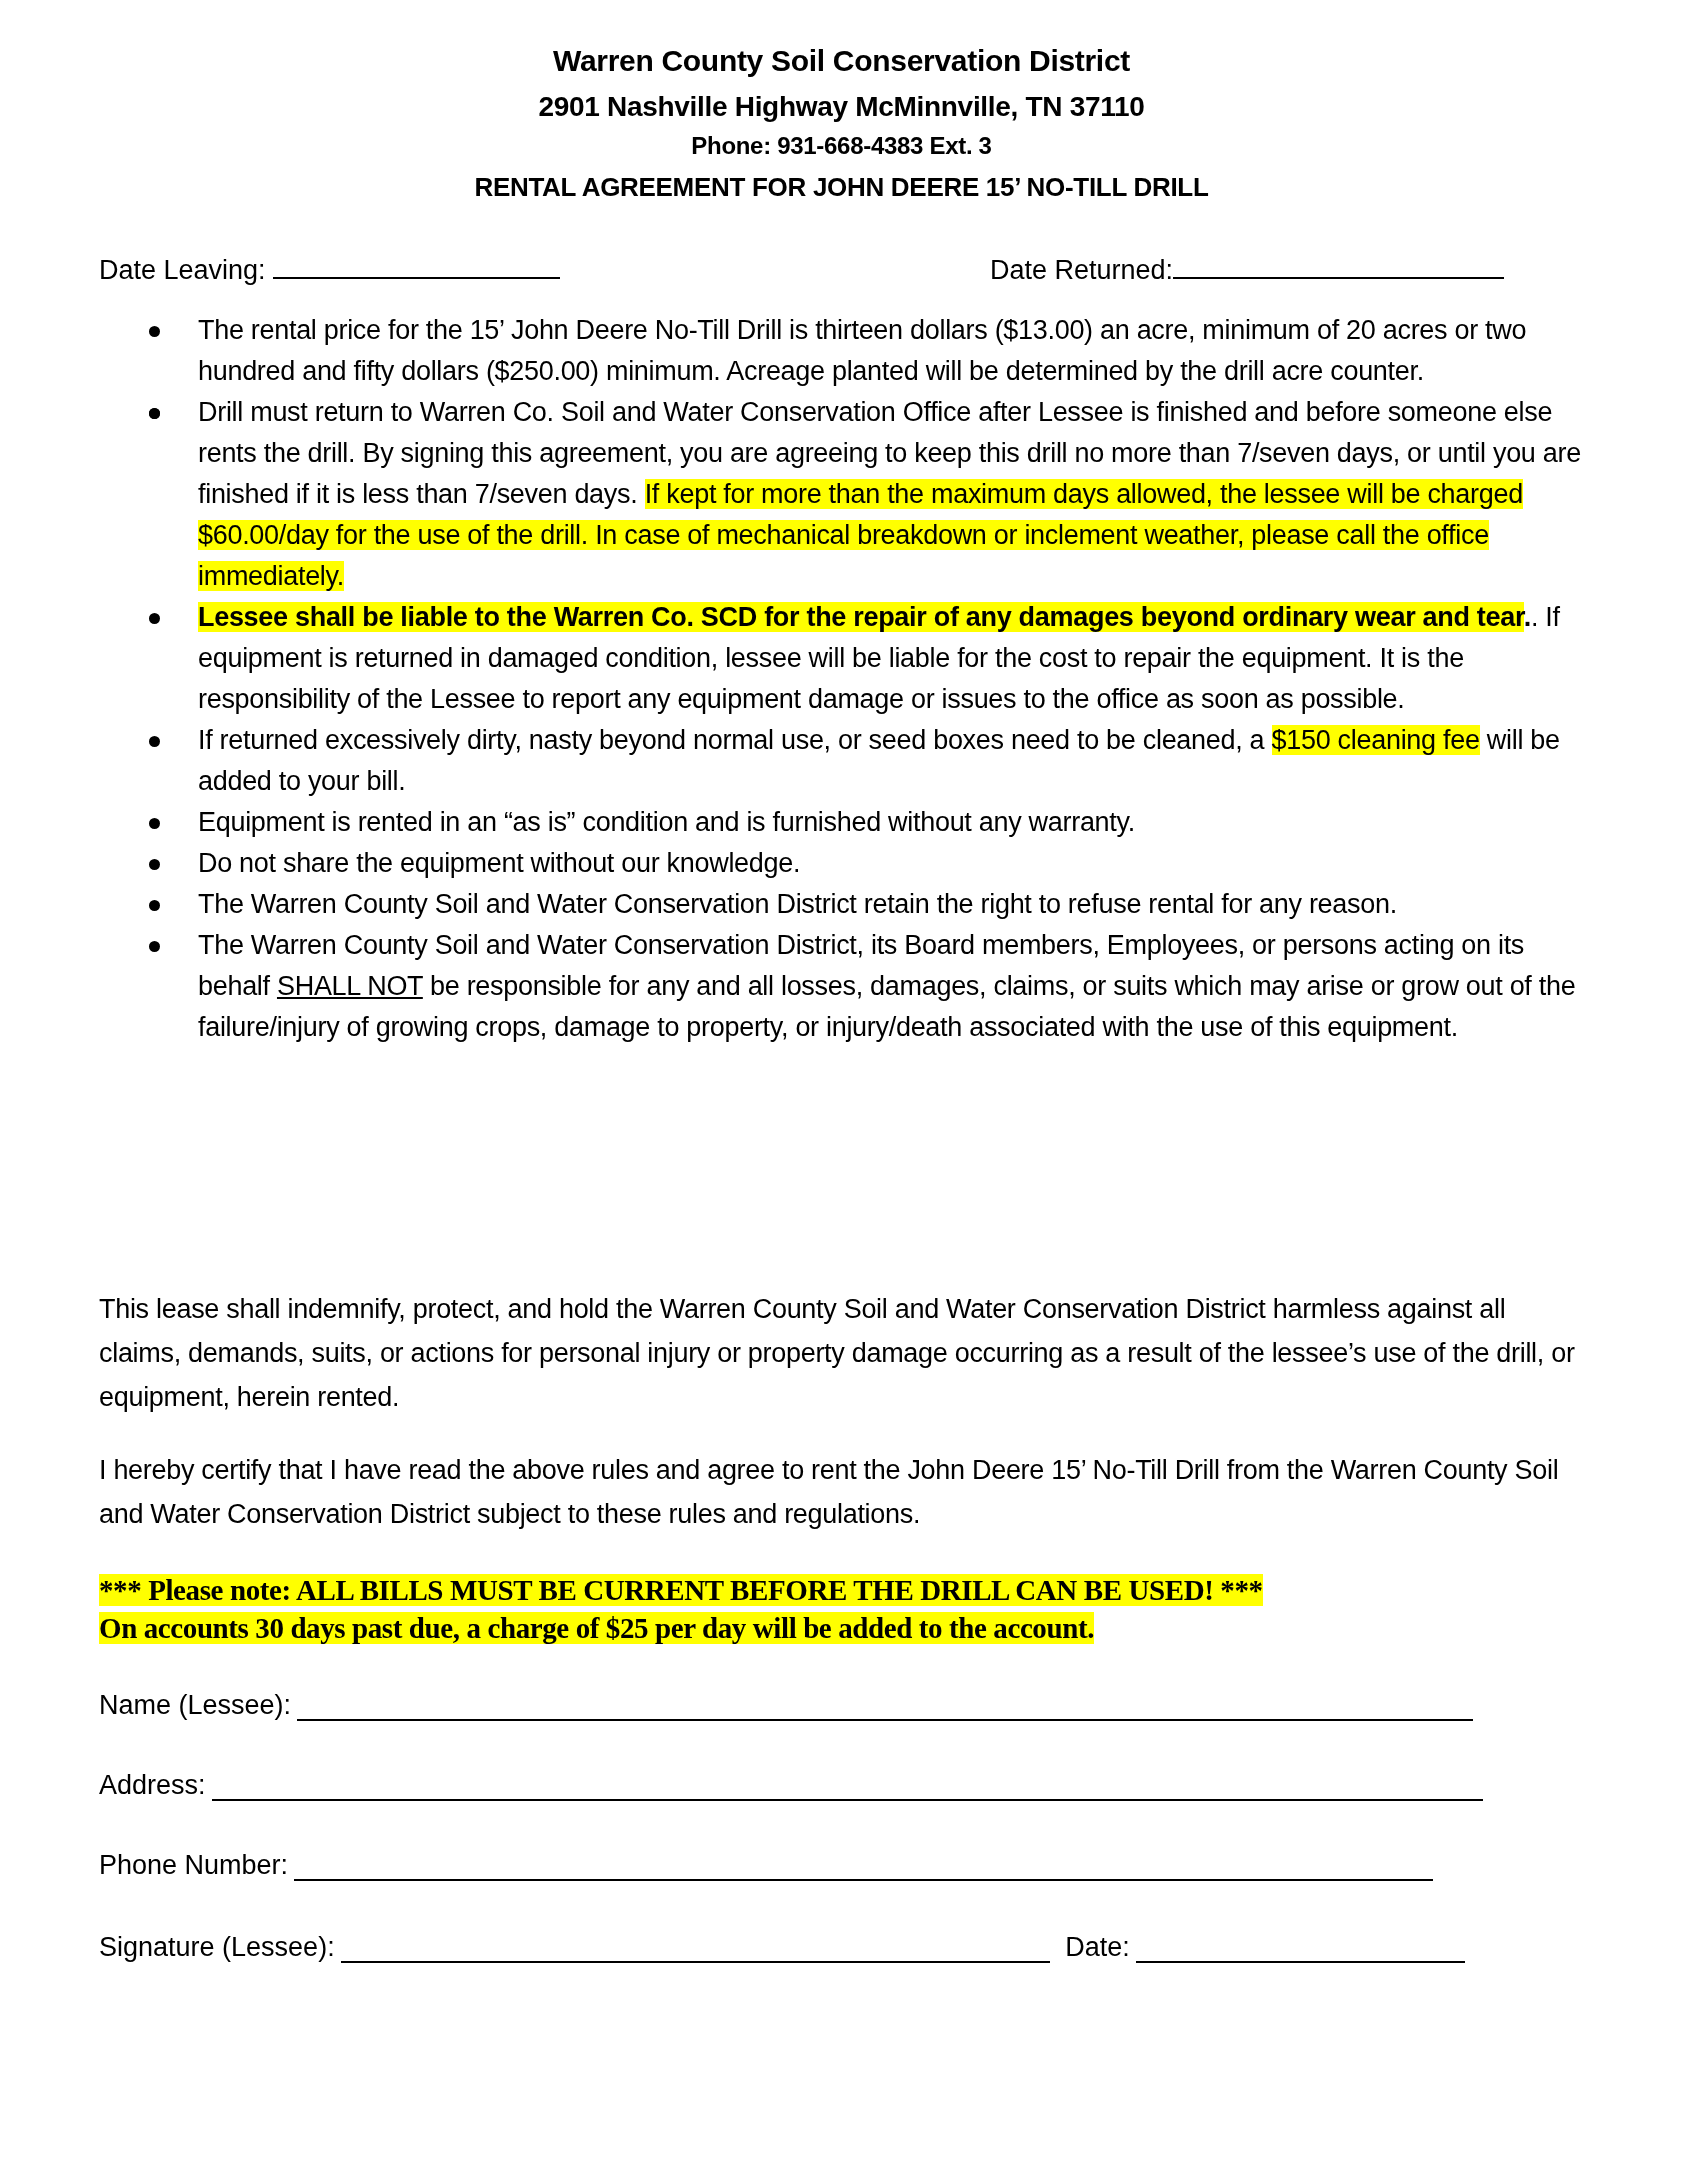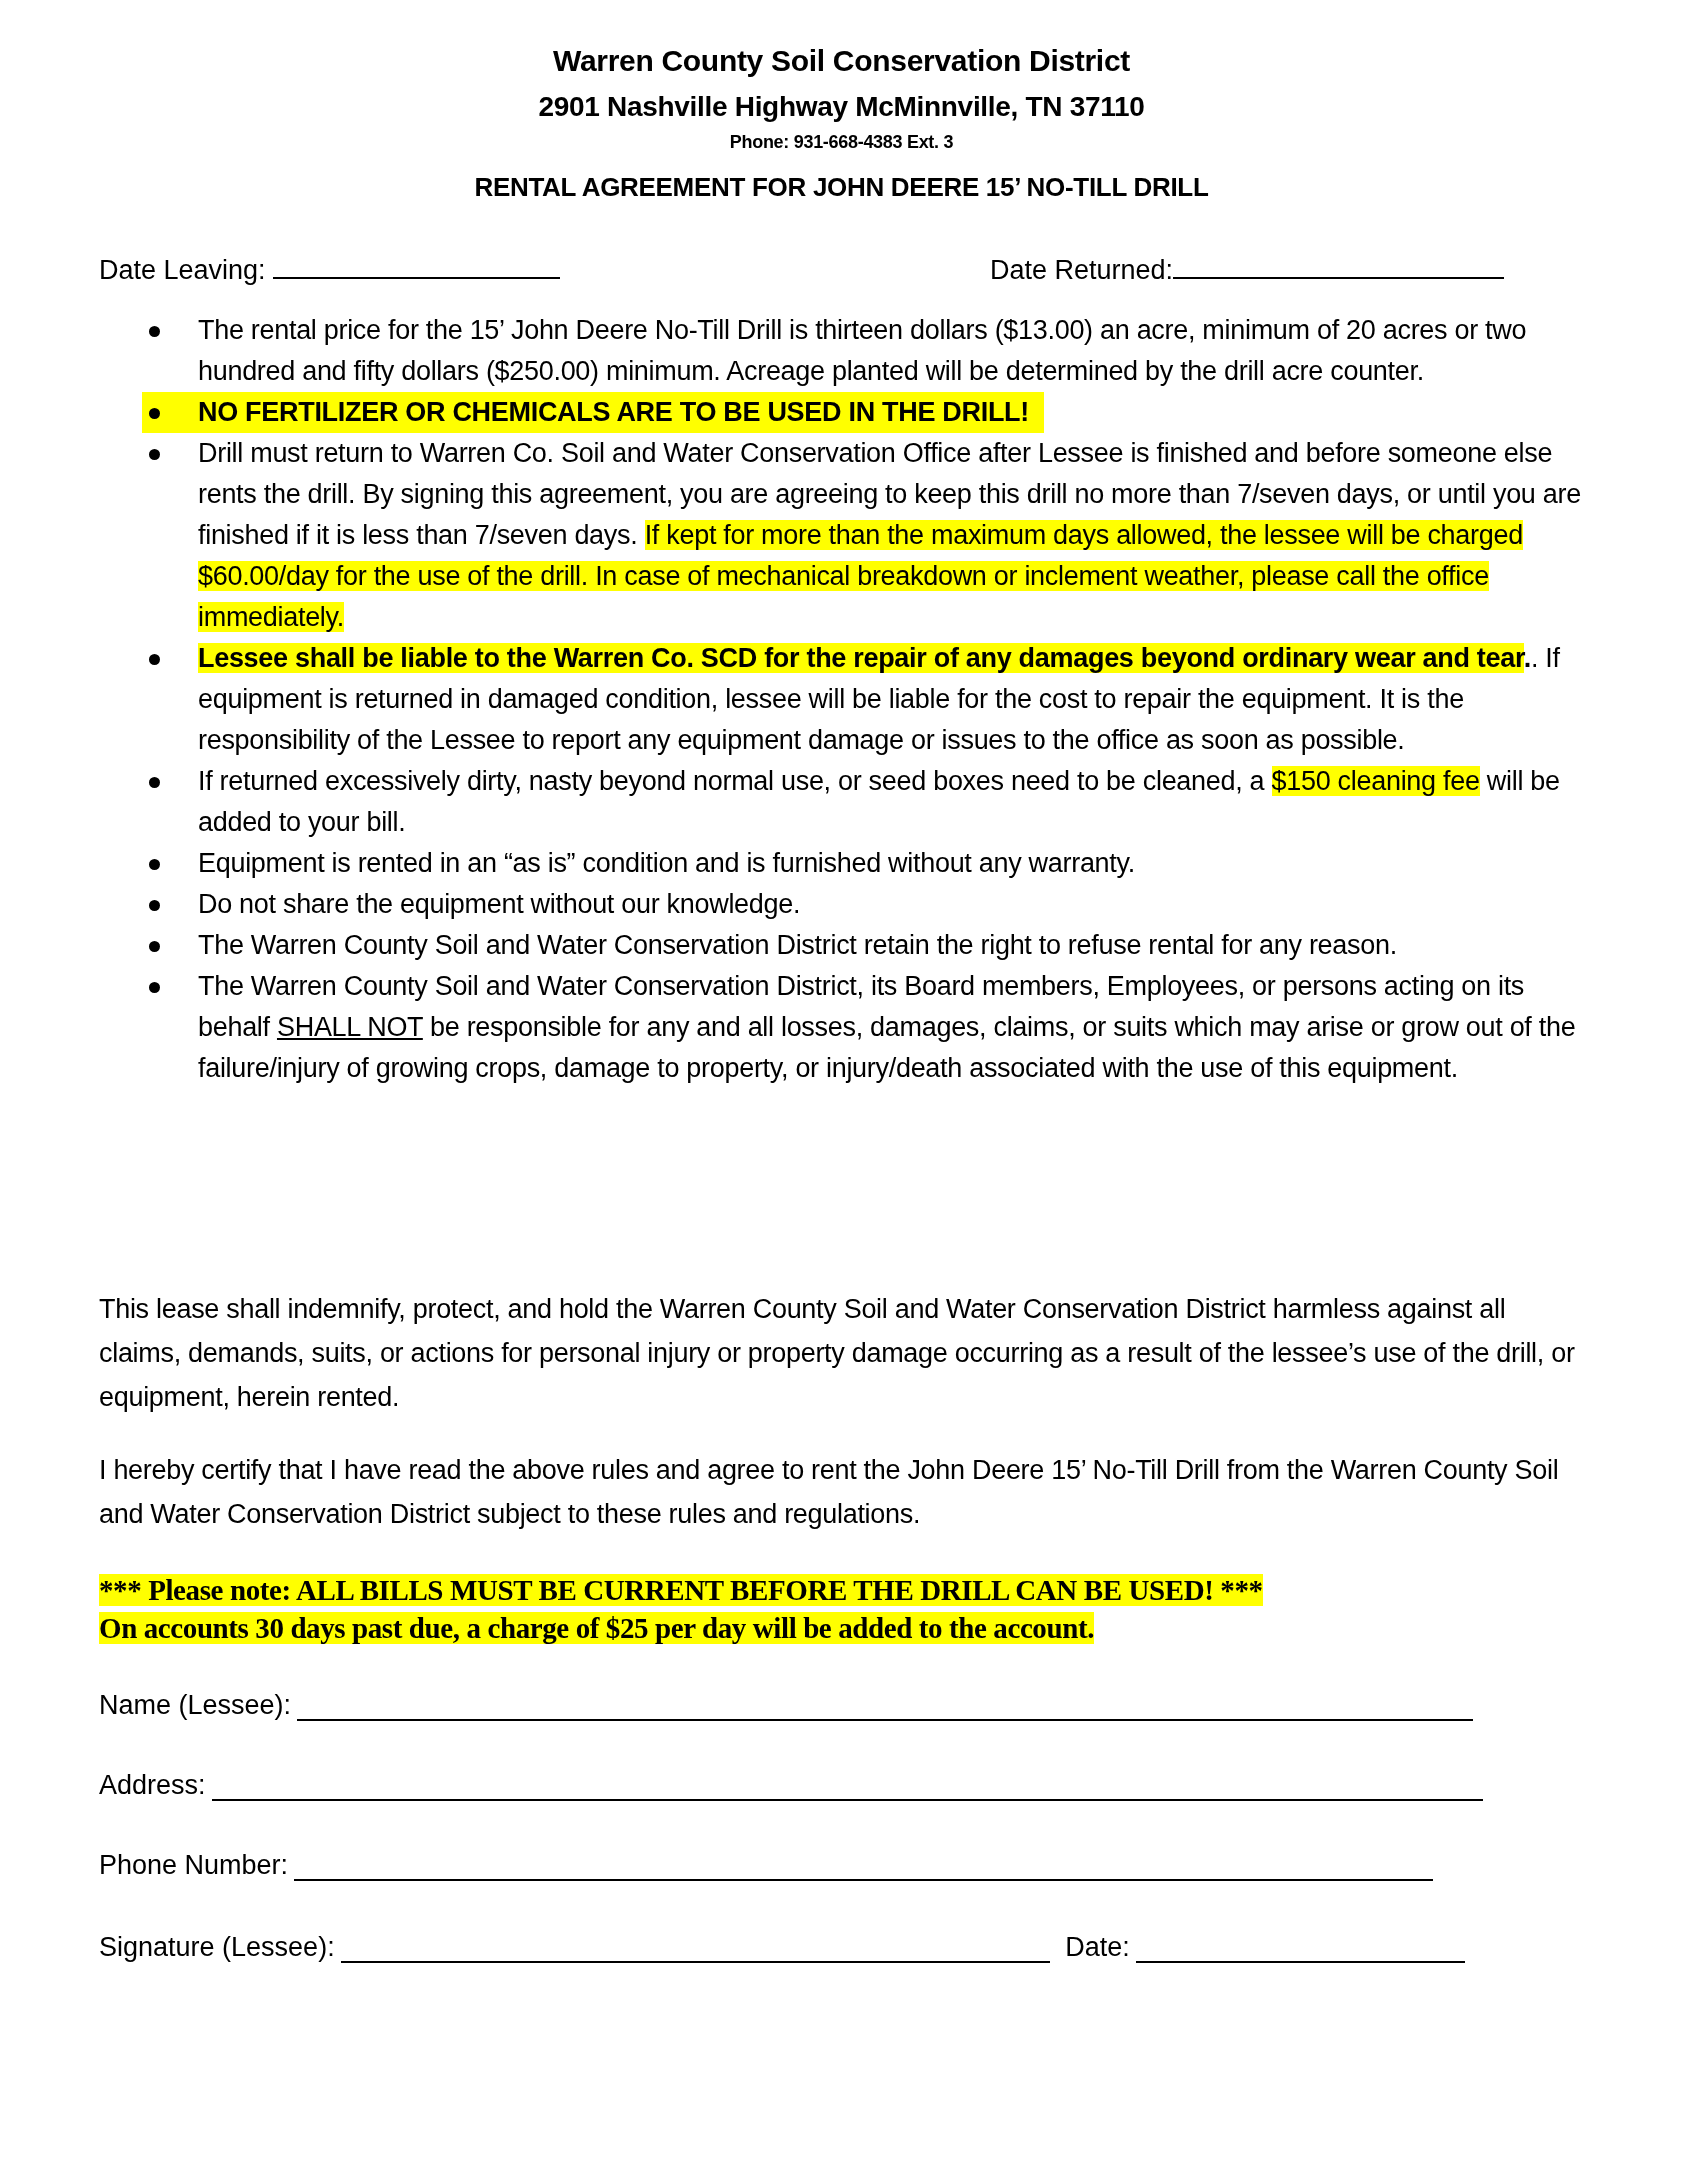--- a/index.html
+++ b/index.html
@@ -3,21 +3,21 @@
 <meta charset="utf-8">
 <style>
   html, body { margin: 0; padding: 0; background: #ffffff; }
   body { width: 1683px; height: 2178px; position: relative; overflow: hidden;
          font-family: "Liberation Sans", sans-serif; color: #000; }
   .page { position: absolute; left: 0; top: 0; width: 1460px; height: 2178px; }
   .hdr { position: absolute; left: 0; width: 1683px; text-align: center; font-weight: bold;
          font-family: "Liberation Sans", sans-serif; letter-spacing: -0.3px; }
   .hdr.title { top: 44px; font-size: 30px; }
   .hdr.addr { top: 91px; font-size: 28px; }
-  .hdr.phone { top: 132px; font-size: 18px; }
+  .hdr.phone { top: 132px; font-size: 24px; }
   .hdr.rental { top: 172px; font-size: 26px; }
 
   .dates { position: absolute; top: 249px; left: 99px; width: 1485px; height: 36px; font-size: 27px; }
   .dates .lbl { position: absolute; top: 0; white-space: nowrap; }
   .blank { display: inline-block; border-bottom: 2px solid #000; height: 28px; vertical-align: baseline; }
 
   .bullets { position: absolute; top: 310px; left: 0; width: 1683px; margin: 0; padding: 0; list-style: none; }
   .bullets li { position: relative; padding-left: 198px; padding-right: 99px; font-size: 27px;
                 line-height: 41px; letter-spacing: -0.3px; }
   .bullets li .dot { position: absolute; left: 149px; top: 16px; width: 11px; height: 11px;
@@ -65,21 +65,20 @@
     </span>
   </div>
 
   <ul class="bullets">
     <li>
       <span class="dot"></span>
       <span class="txt">The rental price for the 15’ John Deere No-Till Drill is thirteen dollars ($13.00) an acre, minimum of 20 acres or two hundred and fifty dollars ($250.00) minimum. Acreage planted will be determined by the drill acre counter.</span>
     </li>
     <li style="background: linear-gradient(to right, transparent 142px, #ffff00 142px, #ffff00 1044px, transparent 1044px);">
       <span class="dot"></span>
-      <span class="txt b">NO FERTILIZER OR CHEMICALS ARE TO BE USED IN THE DRILL!</span>
     </li>
     <li>
       <span class="dot"></span>
       <span class="txt"><span>Drill must return to Warren Co. Soil and Water Conservation Office after Lessee is finished and before someone else rents the drill. By signing this agreement, you are agreeing to keep this drill no more than 7/seven days, or until you are finished if it is less than 7/seven days. </span><span class="hl">If kept for more than the maximum days allowed, the lessee will be charged $60.00/day for the use of the drill. In case of mechanical breakdown or inclement weather, please call the office immediately.</span></span>
     </li>
     <li>
       <span class="dot"></span>
       <span class="txt"><span class="hl b">Lessee shall be liable to the Warren Co. SCD for the repair of any damages beyond ordinary wear and tear</span><span class="b">.</span><span>. If equipment is returned in damaged condition, lessee will be liable for the cost to repair the equipment. It is the responsibility of the Lessee to report any equipment damage or issues to the office as soon as possible.</span></span>
     </li>
     <li>

